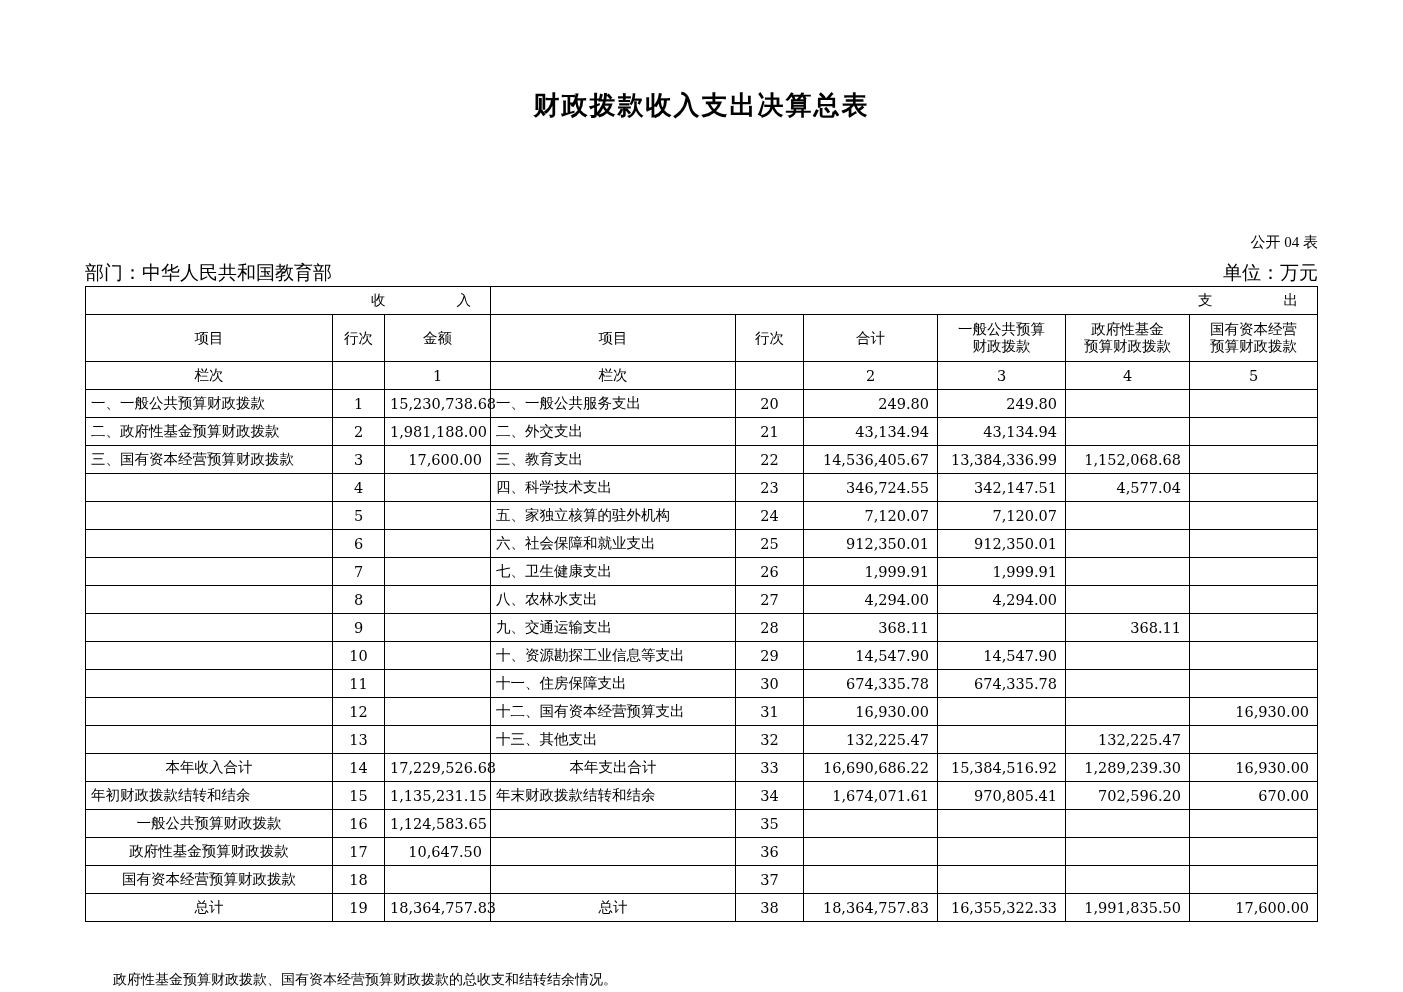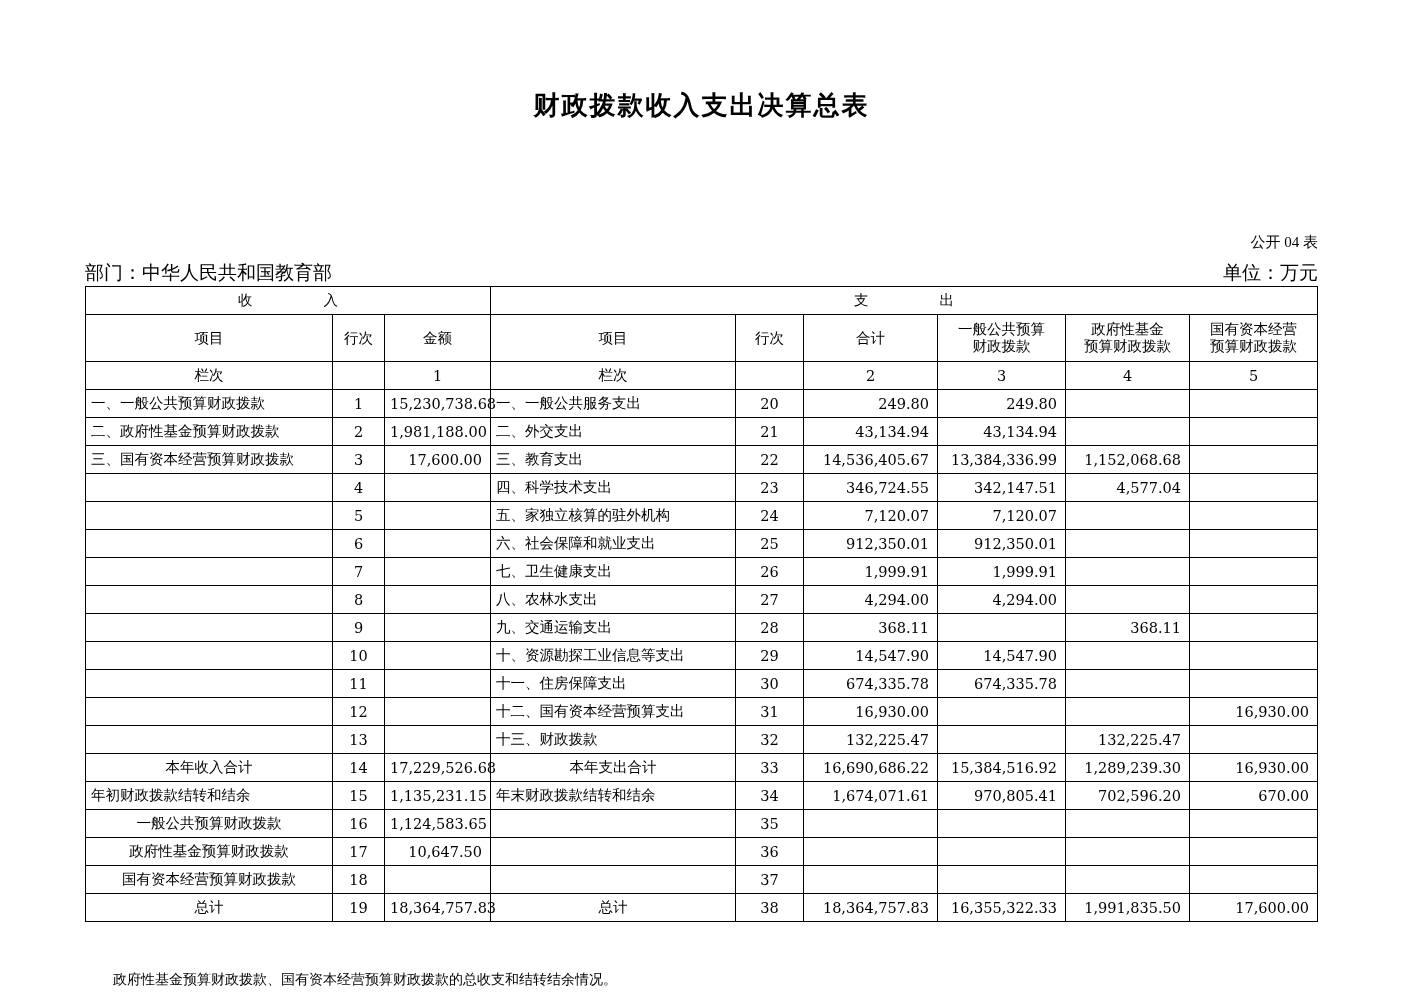--- a/index.html
+++ b/index.html
@@ -61,21 +61,21 @@
     padding: 0 5px;
     height: 27px;
     font-weight: normal;
     vertical-align: middle;
   }
   .c-center { text-align: center; }
   .c-left { text-align: left; margin-top: 38px; }
   .c-right { text-align: right; padding-right: 8px !important; }
   .bold { font-weight: bold; }
   .grphdr {
-    text-align: center;
+    text-align: right;
     letter-spacing: 14px;
     text-indent: 14px;
     height: 28px;
   }
   .hdr2 { text-align: center; line-height: 1.25; }
   .twoline { line-height: 1.2; margin-top: 8px; }
   .note {
     position: absolute;
     left: 85px;
     right: 70px;
@@ -269,21 +269,21 @@
           <td class="c-center">31</td>
           <td class="c-right">16,930.00</td>
           <td class="c-right"></td>
           <td class="c-right"></td>
           <td class="c-right">16,930.00</td>
         </tr>
         <tr>
           <td class="c-left"></td>
           <td class="c-center">13</td>
           <td class="c-right"></td>
-          <td class="c-left">十三、财政拨款</td>
+          <td class="c-left">十三、其他支出</td>
           <td class="c-center">32</td>
           <td class="c-right">132,225.47</td>
           <td class="c-right"></td>
           <td class="c-right">132,225.47</td>
           <td class="c-right"></td>
         </tr>
         <tr>
           <td class="c-center bold">本年收入合计</td>
           <td class="c-center bold">14</td>
           <td class="c-right bold">17,229,526.68</td>

